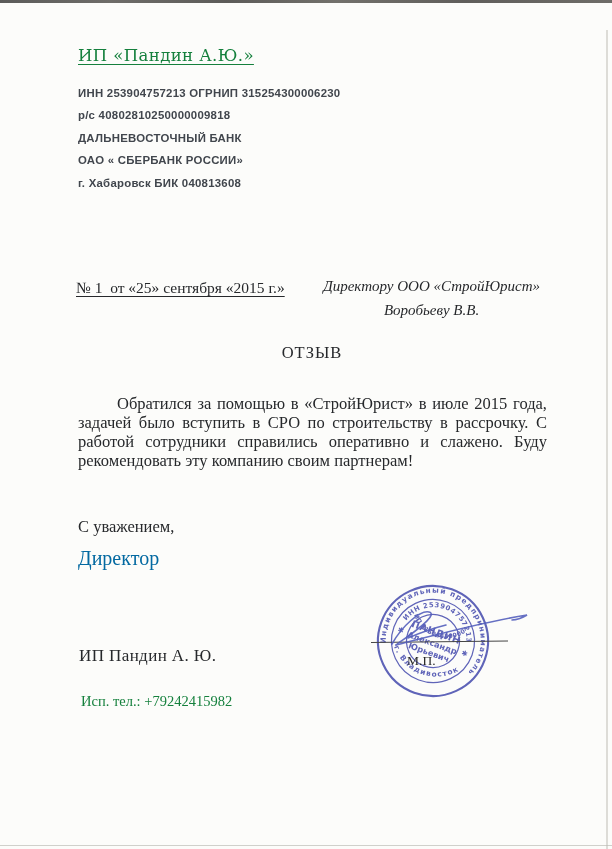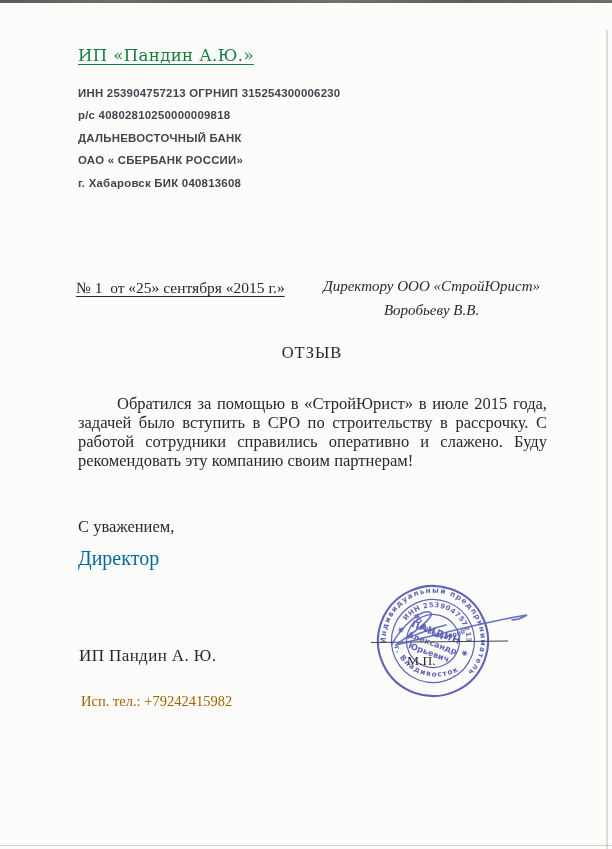--- a/index.html
+++ b/index.html
@@ -71,21 +71,21 @@
   }
   .body-par {
     position: absolute; left: 78px; top: 394px; width: 469px;
     font-size: 16.5px; line-height: 19px; color: #26282b;
     text-align: justify; text-align-last: left;
     text-indent: 39px;
   }
   .closing-1 { position: absolute; left: 78px; top: 517px; font-size: 16.5px; color: #26282b; }
   .closing-2 { position: absolute; left: 78px; top: 547px; font-size: 20px; color: #0369a1; }
   .signatory-name { position: absolute; left: 79px; top: 646px; font-size: 17px; color: #26282b; letter-spacing: .4px; }
-  .contact-line { position: absolute; left: 81px; top: 693px; font-size: 14.5px; color: #a16207; }
+  .contact-line { position: absolute; left: 81px; top: 693px; font-size: 14.5px; color: #15803d; }
 
   .stamp-wrap { position: absolute; left: 350px; top: 558px; width: 212px; height: 172px; }
   svg text { user-select: none; }
 </style>
 </head>
 <body>
 
 <div class="page">
 
   <div class="scan-edge-top"></div>

